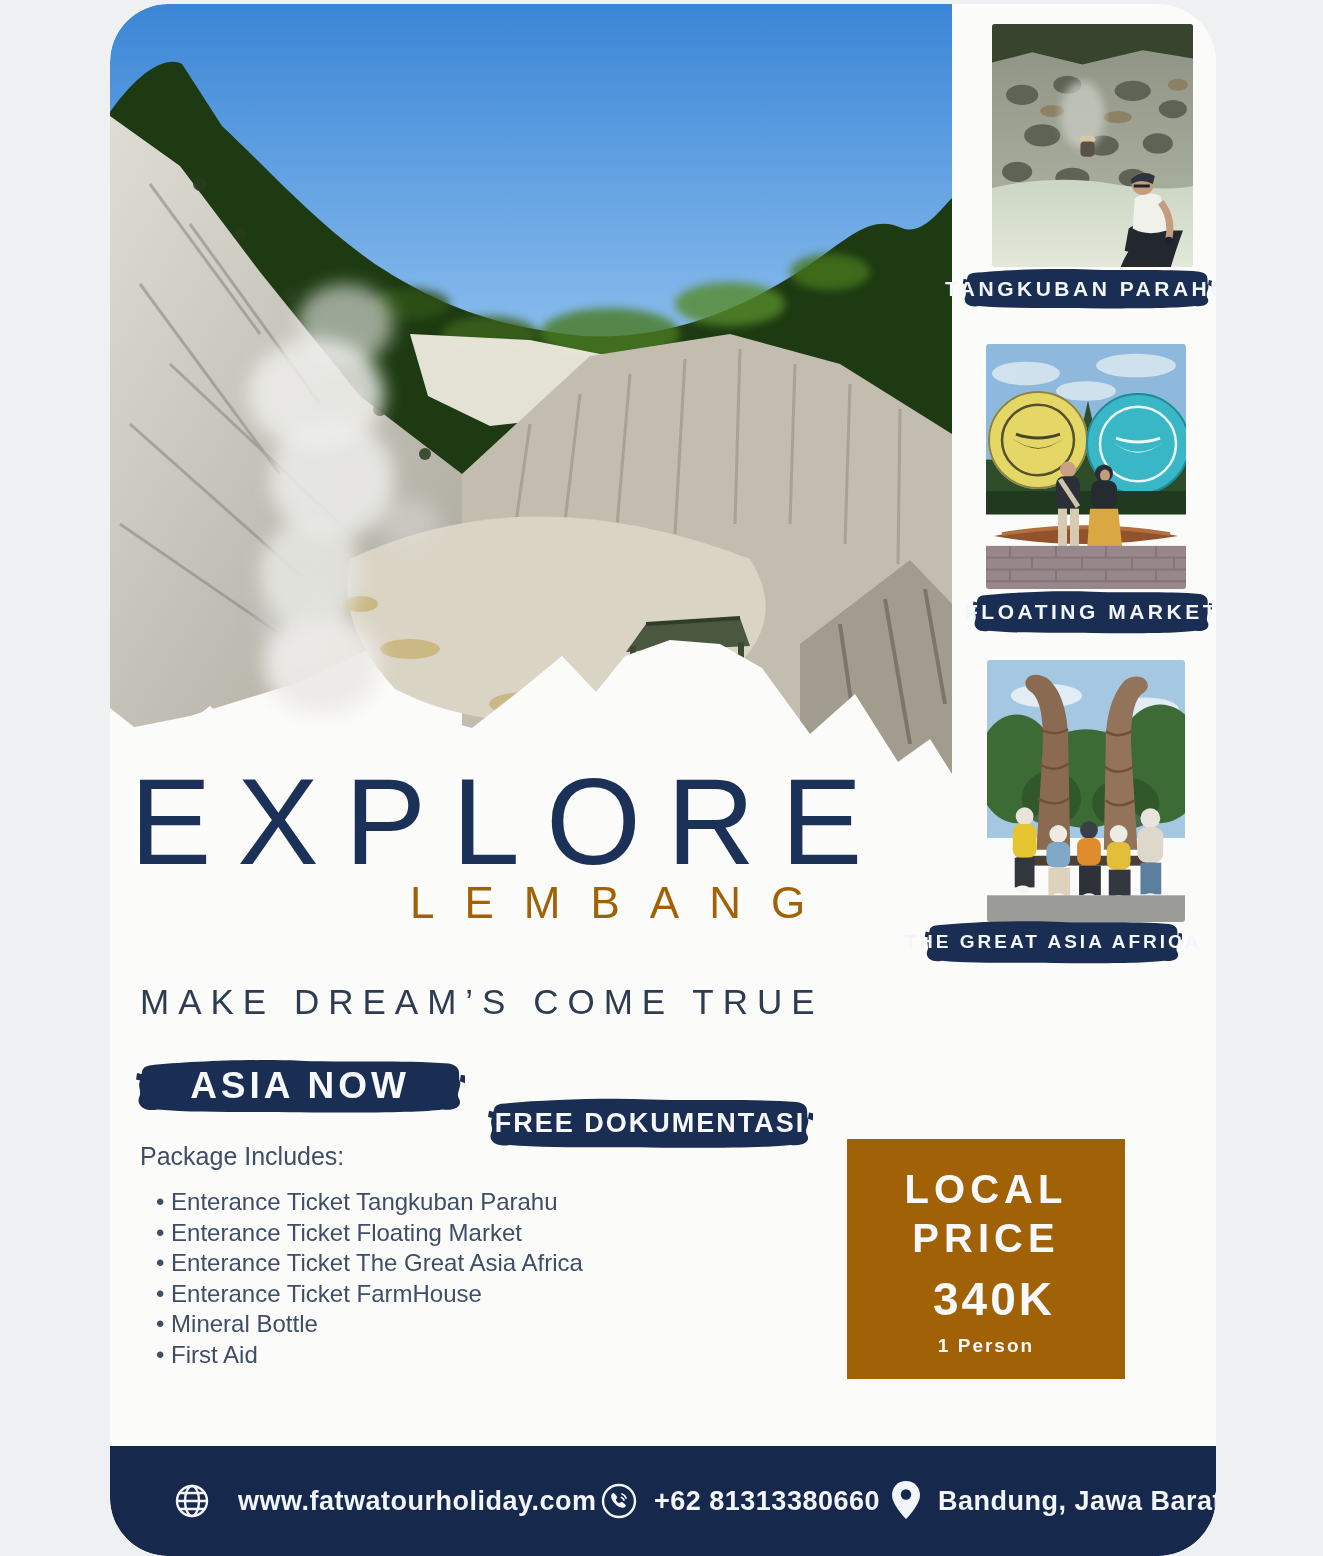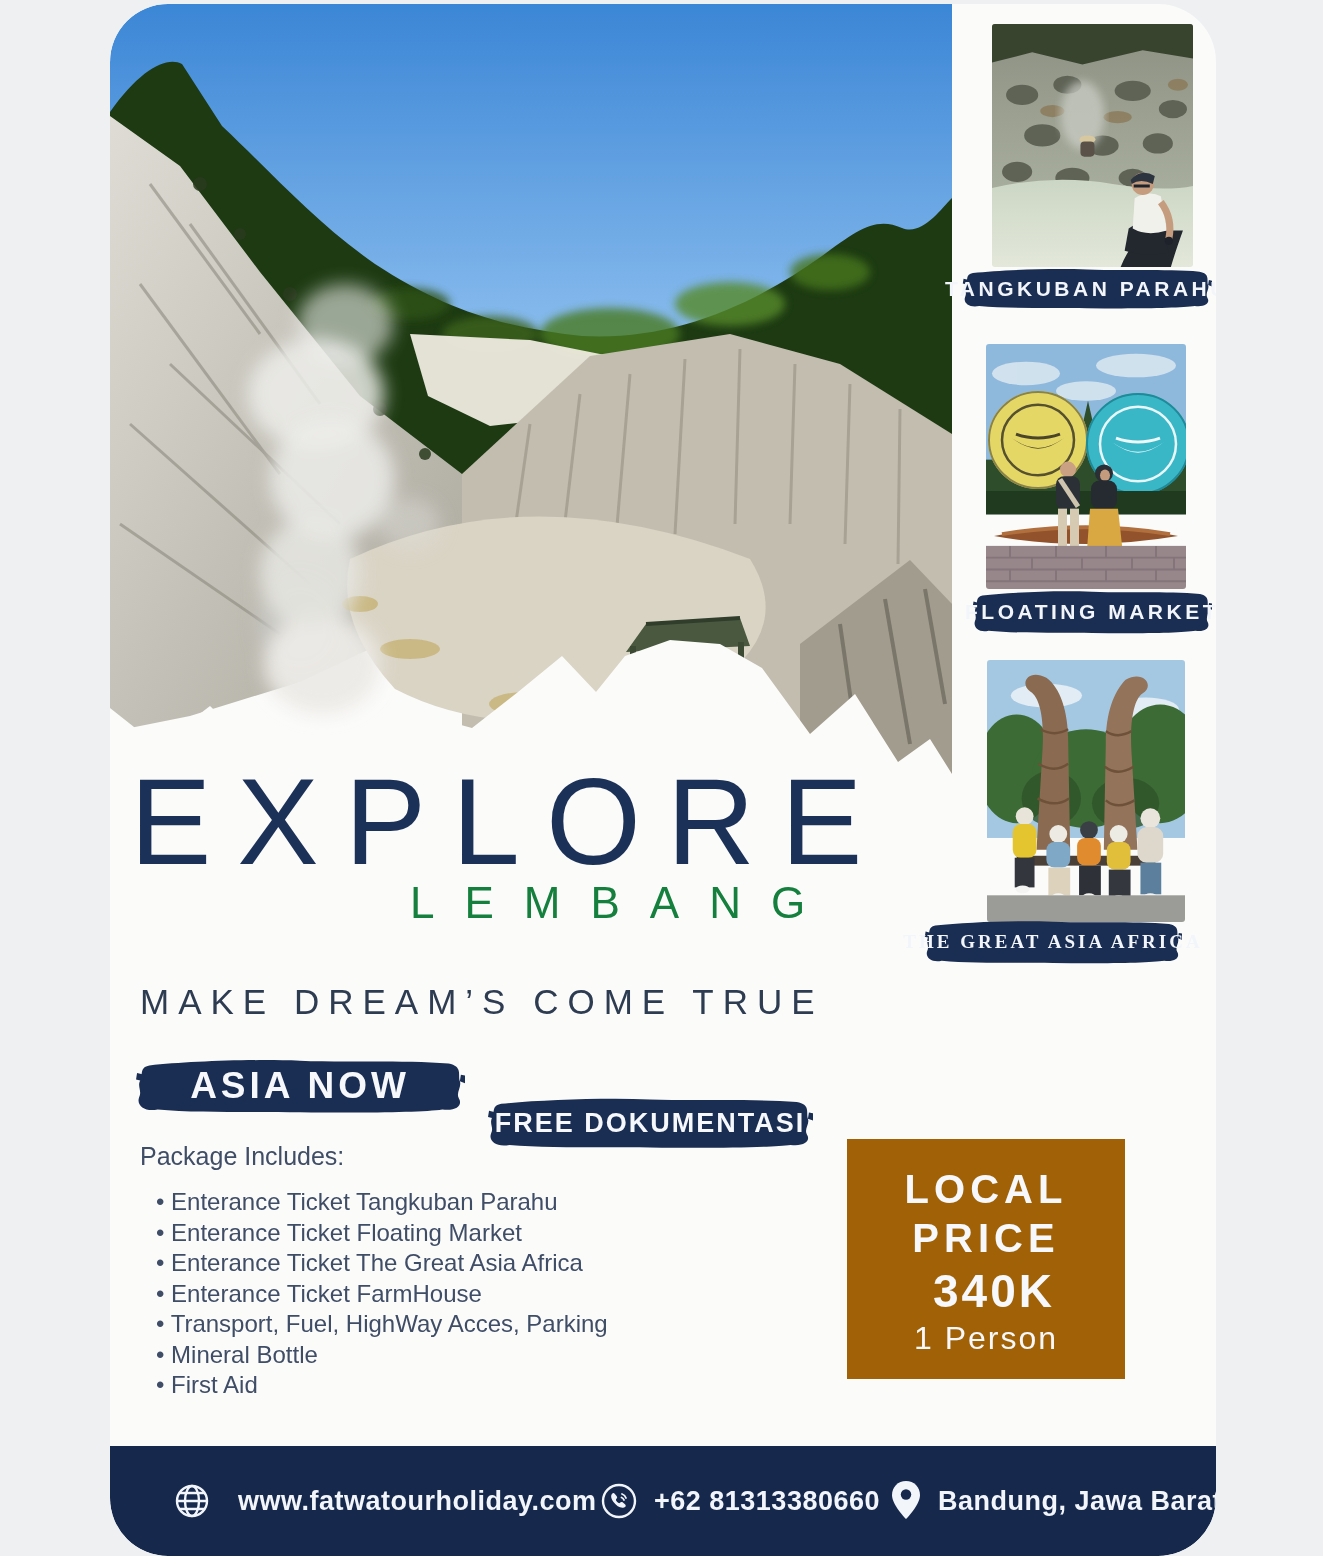--- a/index.html
+++ b/index.html
@@ -15,21 +15,21 @@
   
   .gphoto{position:absolute;overflow:hidden;border-radius:3px;}
   .gphoto svg{display:block;width:100%;height:100%;}
   .glabel{position:absolute;display:flex;align-items:center;justify-content:center;}
   .glabel svg.brush{position:absolute;inset:0;width:100%;height:100%;}
   .glabel span{position:relative;color:#f2f5fa;font-weight:bold;font-size:21px;letter-spacing:3.5px;white-space:nowrap;}
 
   
   .headline{position:absolute;left:20px;top:748px;font-size:122px;letter-spacing:26px;color:#1c3158;white-space:nowrap;}
   .subhead{position:absolute;left:300px;top:874px;width:420px;text-align:center;font-size:44px;
-           letter-spacing:30px;color:#15803d;white-space:nowrap;}
+           letter-spacing:30px;color:#a16207;white-space:nowrap;}
   .tagline{position:absolute;left:30px;top:978px;font-size:35px;letter-spacing:9px;color:#2e3c52;white-space:nowrap;}
 
   
   .brushbox{position:absolute;display:flex;align-items:center;justify-content:center;}
   .brushbox svg.brush{position:absolute;inset:0;width:100%;height:100%;}
   .brushbox span{position:relative;color:#f6f8fb;font-weight:bold;white-space:nowrap;}
   .book-now{left:25px;top:1052px;width:330px;height:60px;}
   .book-now span{font-size:37px;letter-spacing:4px;}
   .free-doc{left:377px;top:1091px;width:326px;height:56px;}
   .free-doc span{font-size:27px;letter-spacing:2px;}
@@ -40,21 +40,21 @@
   .package ul{list-style:none;margin:16px;padding:0;}
   .package li{font-size:24px;line-height:30.5px;}
   .package li::before{content:"• ";}
 
   
   .price{position:absolute;left:737px;top:1135px;width:278px;height:240px;background:#a16207;
          display:flex;flex-direction:column;align-items:center;justify-content:space-between;
          padding:26px 0 22px 0;box-sizing:border-box;color:#f6f8fb;}
   .price .pl{font-size:40px;font-weight:bold;letter-spacing:5px;line-height:1.22;text-align:center;}
   .price .pa{font-size:46px;font-weight:bold;letter-spacing:3px;margin-left:16px;}
-  .price .pp{font-size:32px;font-weight:normal;letter-spacing:2px;}
+  .price .pp{font-size:19px;font-weight:bold;letter-spacing:2px;}
 
   
   .footer{position:absolute;left:0;top:1442px;width:1106px;height:110px;background:#16294d;
           border-radius:0 0 58px 58px;}
   .fitem{position:absolute;top:0;height:110px;display:flex;align-items:center;gap:14px;color:#f2f5fa;}
   .f-web{left:62px;gap:26px;}
   .f-phone{left:488px;}
   .f-loc{left:778px;}
   .fitem .ftext{font-size:27px;font-weight:bold;letter-spacing:0.5px;white-space:nowrap;}
   .ficon{display:block;}
@@ -327,21 +327,21 @@
             <ellipse cx="36" cy="232" rx="7" ry="4"></ellipse>
               <ellipse cx="72" cy="240" rx="7" ry="4"></ellipse>
               <ellipse cx="103" cy="240" rx="7" ry="4"></ellipse>
               <ellipse cx="133" cy="242" rx="7" ry="4"></ellipse>
               <ellipse cx="165" cy="240" rx="7" ry="4"></ellipse>
           </g>
         </g>
         <rect x="0" y="238" width="200" height="27" fill="#9b9b97"></rect>
       </svg>
     </div>
-    <div class="glabel" style="left:814px;top:914px;width:258px;height:48px;font-family:Liberation Serif, serif;">
+    <div class="glabel" style="left:814px;top:914px;width:258px;height:48px;">
       <svg class="brush" viewBox="0 0 320 64" preserveAspectRatio="none">
         <path fill="#1a2d52" d="M14 10 C4 12 8 20 5 26 C2 33 7 37 4 44 C1 53 10 60 22 57 C60 61 120 59 160 60 C220 61 280 60 298 57 C312 59 318 52 314 45 C311 39 317 33 315 27 C313 20 318 11 304 8 C260 4 200 7 160 5 C110 3 50 6 14 10 Z"></path>
         <path fill="#1a2d52" d="M2 18 l7 2 -1 7 -7 -2 Z M316 20 l5 1 -1 8 -5 -2 Z"></path>
       </svg>
       <span style="font-size:19px;letter-spacing:3px;">THE GREAT ASIA AFRICA</span>
     </div>
 
     <div class="headline">EXPLORE</div>
     <div class="subhead">LEMBANG</div>
     <div class="tagline">MAKE DREAM’S COME TRUE</div>
@@ -361,21 +361,20 @@
       <span>FREE DOKUMENTASI</span>
     </div>
 
     <div class="package">
       <p class="pk-head">Package Includes:</p>
       <ul>
         <li>Enterance Ticket Tangkuban Parahu</li>
         <li>Enterance Ticket Floating Market</li>
         <li>Enterance Ticket The Great Asia Africa</li>
         <li>Enterance Ticket FarmHouse</li>
-        <li>Transport, Fuel, HighWay Acces, Parking</li>
         <li>Mineral Bottle</li>
         <li>First Aid</li>
       </ul>
     </div>
 
     <div class="price">
       <div class="pl">
         <div>LOCAL</div>
         <div>PRICE</div>
       </div>

